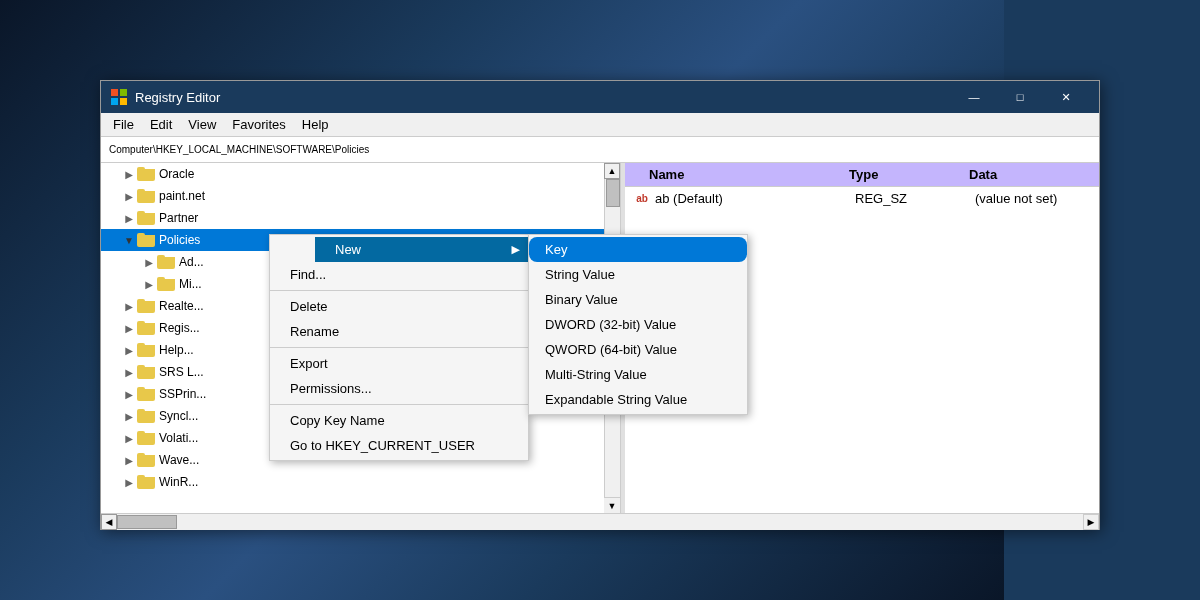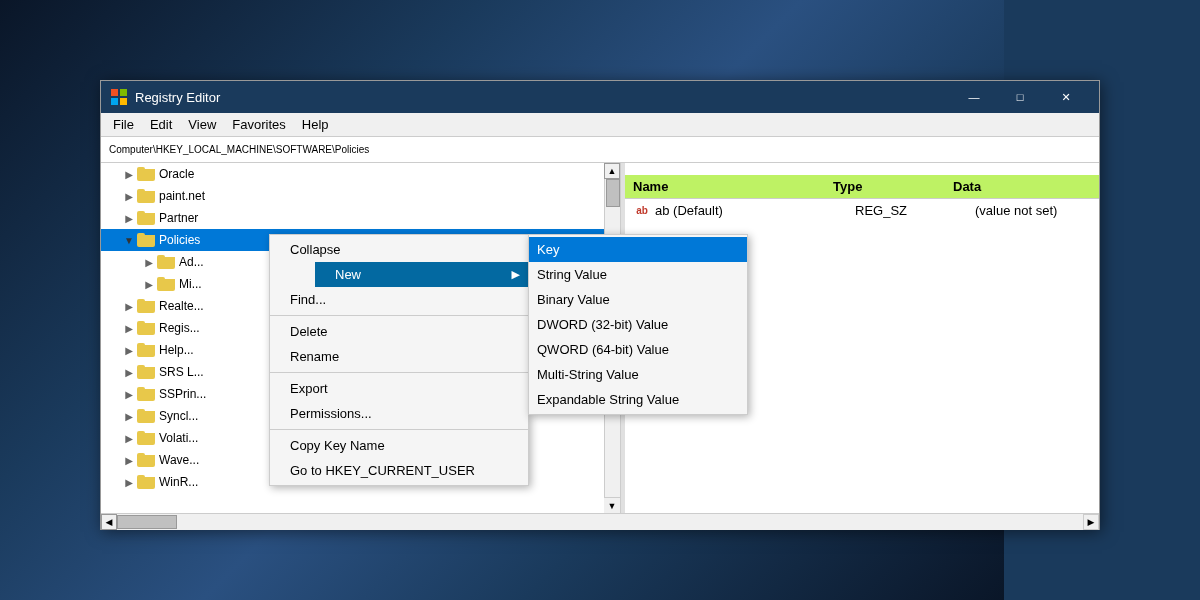--- a/index.html
+++ b/index.html
@@ -214,24 +214,23 @@
     
     .detail-panel {
       flex: 1;
       background: #fff;
       overflow: hidden;
     }
 
     .detail-header {
       display: flex;
       border-bottom: 1px solid #ccc;
-      padding: 4px 8px;
+      padding: 4px 24px;
       font-weight: 600;
-      background: #bef264;
-      margin-top: 12px;
+      background: #c4b5fd;
     }
 
     .col-name { width: 200px; }
     .col-type { width: 120px; }
     .col-data { flex: 1; }
 
     .detail-row {
       display: flex;
       align-items: center;
       padding: 3px 8px;
@@ -298,24 +297,25 @@
       background: #f5f5f5;
       border: 1px solid #ccc;
       box-shadow: 2px 2px 8px rgba(0,0,0,0.3);
       z-index: 101;
       padding: 2px 0;
     }
 
     .sub-item {
       display: flex;
       align-items: flex-start;
-      padding: 5px 8px;
+      padding: 5px 16px;
       cursor: pointer;
       font-size: 13px;
       color: #000;
+      border-radius: 8px;
     }
     .sub-item.highlighted {
       background: #0078d7;
       color: white;
     }
 
     
     .bottom-scrollbar {
       height: 16px;
       background: #f0f0f0;
@@ -507,23 +507,20 @@
     <div class="bottom-scrollbar">
       <div class="scroll-btn">◀</div>
       <div class="scroll-track">
         <div class="scroll-thumb-h"></div>
 
         <div style="position:absolute;right:0;top:0;width:16px;height:16px;background:#f0f0f0;border:1px solid #ccc;display:flex;align-items:center;justify-content:center;font-size:9px;">▶</div>
       </div>
     </div>
 
     <div class="context-menu">
-      <div class="ctx-item">
-        <span>Collapse</span>
-      </div>
       <div class="ctx-item highlighted">
         <span>New</span>
         <span class="ctx-arrow">▶</span>
       </div>
       <div class="ctx-item">
         <span>Find...</span>
       </div>
       <div class="ctx-separator"></div>
       <div class="ctx-item">
         <span>Delete</span>

